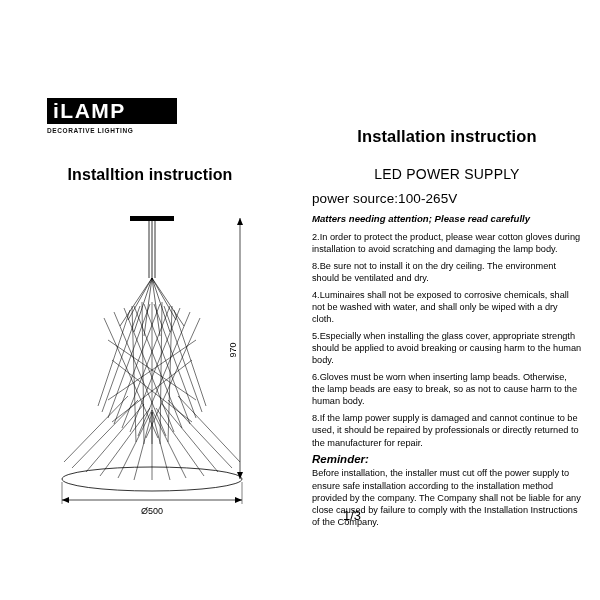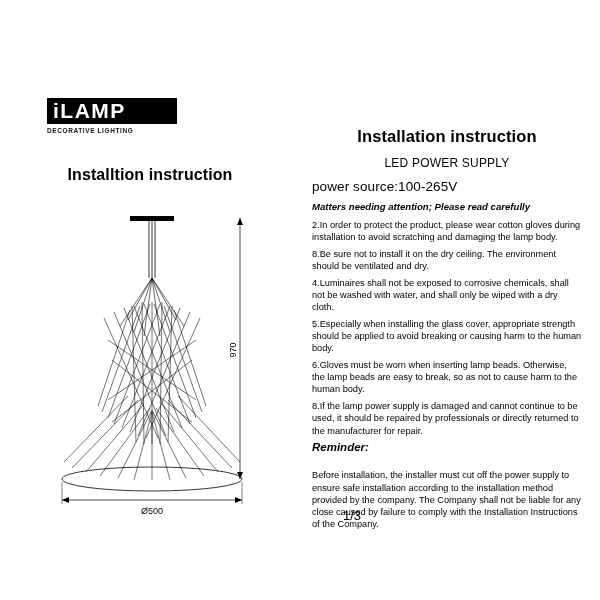--- a/index.html
+++ b/index.html
@@ -73,23 +73,23 @@
     width: 270px;
   }
   .doc-title {
     font-size: 16.5px;
     font-weight: bold;
     text-align: center;
     letter-spacing: 0.1px;
     margin-top: 23px;
   }
   .doc-subtitle {
-    font-size: 12px;
+    font-size: 14px;
     text-align: center;
-    margin-top: 10px;
+    margin-top: 20px;
     letter-spacing: 0.2px;
   }
   .power-line {
     font-size: 13.5px;
     margin-top: 9px;
     letter-spacing: 0.1px;
   }
   .attention {
     font-style: italic;
     font-weight: bold;
@@ -104,21 +104,21 @@
     font-size: 9.2px;
     line-height: 1.33;
     margin-bottom: 4.5px;
     text-align: left;
   }
   .reminder-head {
     font-style: italic;
     font-weight: bold;
     font-size: 11.5px;
     margin-top: 3px;
-    margin-bottom: 16px;
+    margin-bottom: 2px;
   }
   .reminder-body {
     font-size: 9.2px;
     line-height: 1.33;
   }
   .page-num {
     position: absolute;
     left: 343px;
     top: 508px;
     font-size: 13px;

